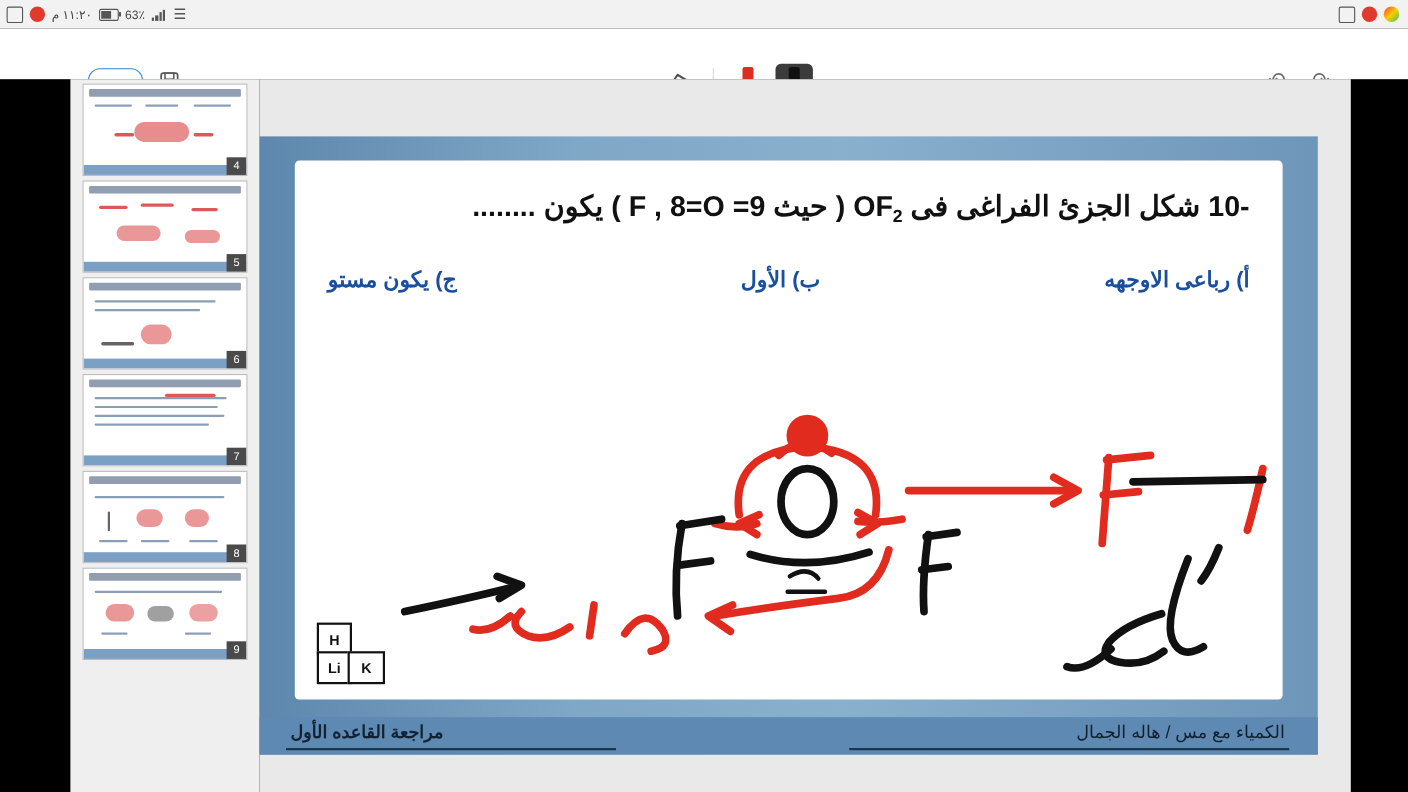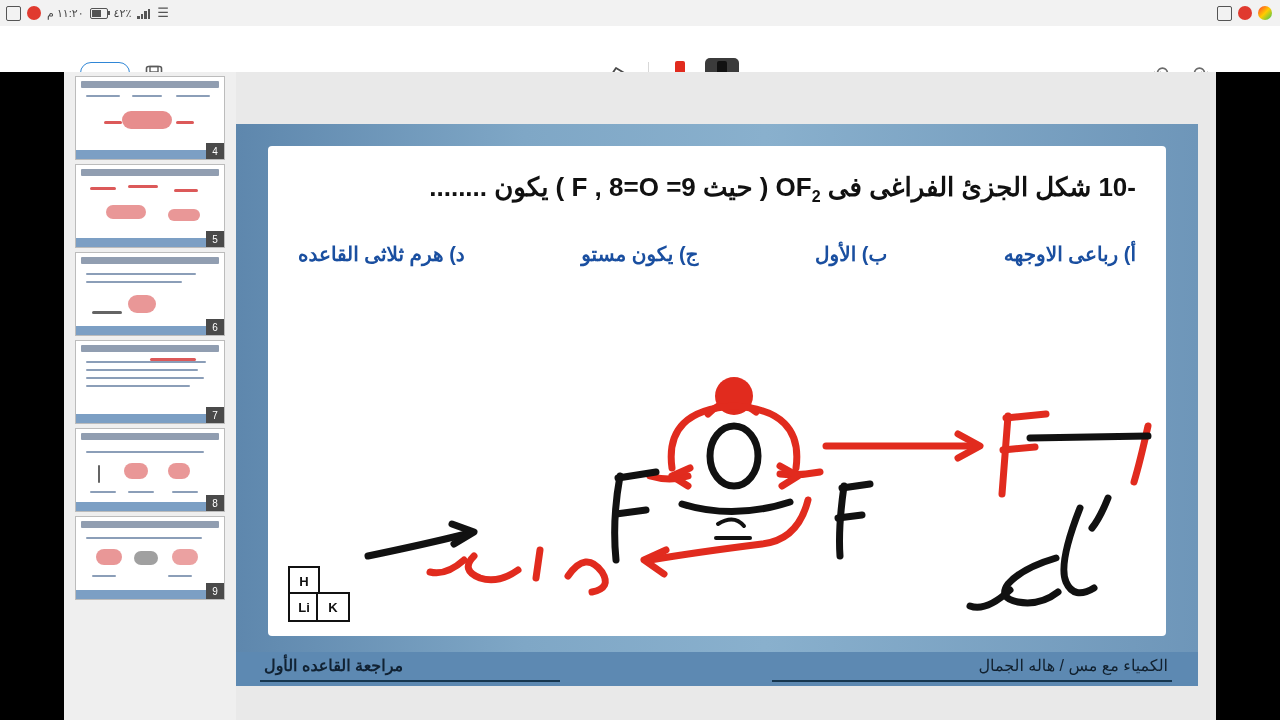--- a/index.html
+++ b/index.html
@@ -43,21 +43,21 @@
   .thumb .num{position:absolute;right:0;bottom:0;width:18px;height:16px;background:#4a4a4a;color:#fff;font-size:10px;display:flex;align-items:center;justify-content:center;}
   .thumb.active{border:2px solid #f08b1d;}
   .thumb.active .num{background:#f08b1d;}
   .thumb .tline{position:absolute;background:#2b4e7e;opacity:.55;height:2px;border-radius:1px;}
   .thumb .tred{position:absolute;background:#d32f2f;opacity:.8;border-radius:2px;}
   .thumb .tblk{position:absolute;background:#111;opacity:.65;border-radius:2px;}
   .thumb .tbar{position:absolute;left:0;right:0;bottom:0;height:9px;background:#5b87b5;opacity:.8;}
   .thumb .thead{position:absolute;left:5px;right:5px;top:4px;height:7px;background:#233d63;opacity:.5;border-radius:1px;}
 
   
-  .stage{position:absolute;left:236px;top:0;width:980px;height:648px;background:#e9e9e9;}
+  .stage{position:absolute;left:236px;top:0;width:980px;height:648px;background:#e9e9e9;padding-left:12px;}
   .slide{position:absolute;left:0;top:52px;width:962px;height:562px;background:linear-gradient(90deg,#5e87ad 0%,#7fa7c6 30%,#89b0cd 55%,#6e96b9 100%);}
   .paper{position:absolute;left:32px;top:22px;width:898px;height:490px;background:#fff;border-radius:4px;}
   .footbar{position:absolute;left:0;bottom:0;width:962px;height:34px;background:#5d89b2;}
   .foot-left{position:absolute;left:28px;top:4px;color:#123;font-size:16px;font-weight:bold;letter-spacing:1px;}
   .foot-right{position:absolute;right:30px;top:4px;color:#11202e;font-size:16px;font-weight:normal;letter-spacing:1px;}
   .foot-underline{position:absolute;height:2px;background:#16364f;}
 
   .q-line{position:absolute;right:30px;top:26px;left:30px;text-align:right;direction:rtl;font-size:26px;font-weight:bold;color:#111;}
   .q-line sub{font-size:16px;}
   .choices{position:absolute;left:30px;right:30px;top:96px;direction:rtl;display:flex;justify-content:space-between;color:#1a4fa0;font-size:20px;font-weight:bold;}
@@ -74,21 +74,21 @@
 <div class="screen">
 
   <div class="statusbar">
     <div class="sb-left">
       <span class="sq"></span>
       <span class="dot-red"></span>
       <span class="sb-chip">١١:٢٠ م</span>
       <span class="bat">
           <i></i>
         </span>
-      <span class="sb-chip">٤٢٪</span>
+      <span class="sb-chip">63٪</span>
       <span class="sig">
           <b></b>
           <b></b>
           <b></b>
           <b></b>
         </span>
       <span class="wifi">☰</span>
     </div>
     <div class="sb-right">
       <span class="sq"></span>
@@ -216,21 +216,20 @@
         <div class="paper">
 
           <div class="q-line">
             <span>-10 شكل الجزئ الفراغى فى OF</span><sub>2</sub><span> ( حيث 9= F , 8=O ) يكون ........</span>
           </div>
 
           <div class="choices">
             <span>أ) رباعى الاوجهه</span>
             <span>ب) الأول</span>
             <span>ج) يكون مستو</span>
-            <span>د) هرم ثلاثى القاعده</span>
           </div>
 
           <svg class="ink" viewBox="0 0 898 490">
             <g fill="none" stroke="#e12b1e" stroke-width="7" stroke-linecap="round" stroke-linejoin="round">
 
               <path d="M440 268 q22 -22 48 -2"></path>
               <circle cx="466" cy="250" r="19" fill="#e12b1e" stroke="none"></circle>
 
               <path d="M404 322 q-8 -58 62 -62 q70 4 62 62"></path>
 

